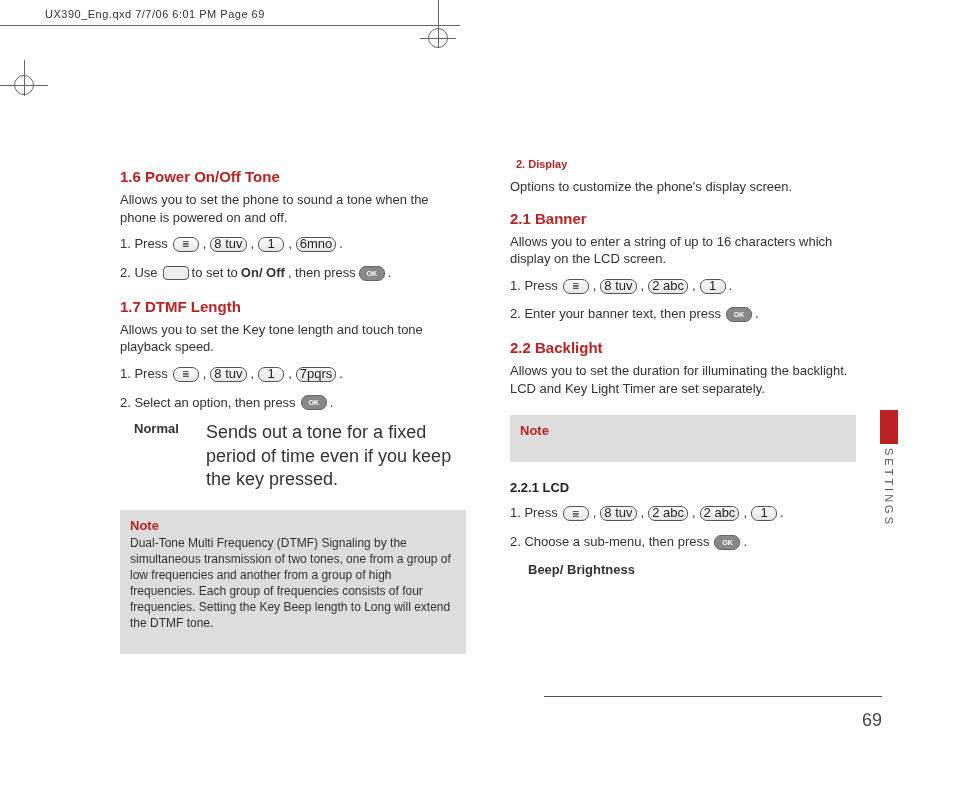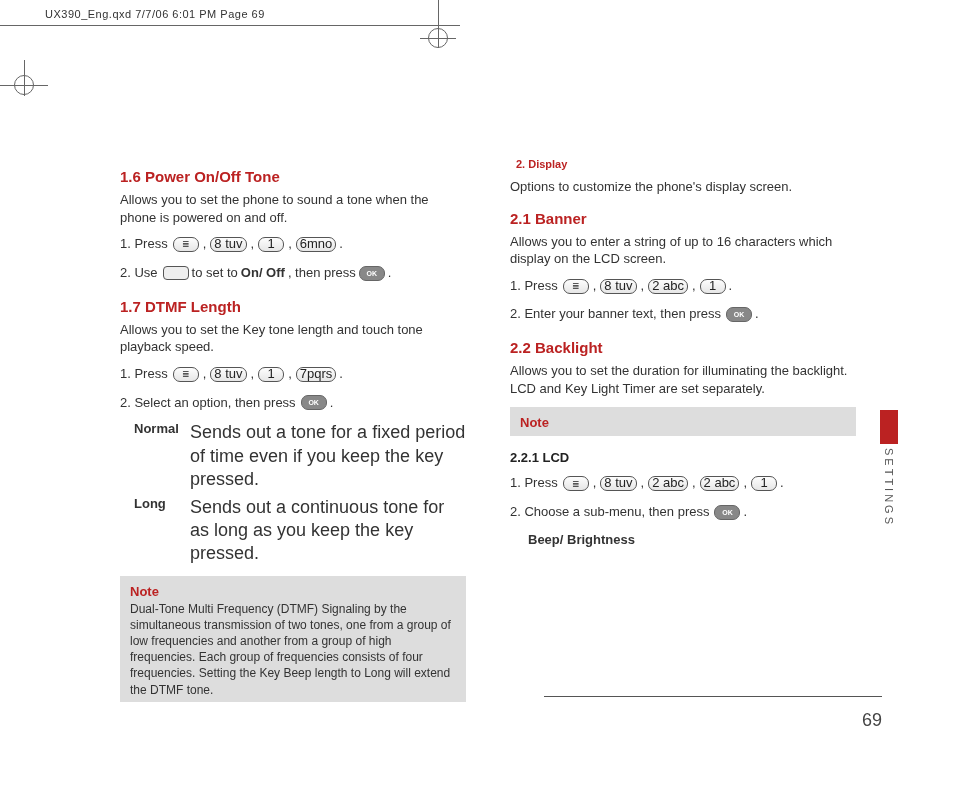--- a/index.html
+++ b/index.html
@@ -85,28 +85,28 @@
     position:relative;
   }
   .key.dpad::before{
     content:""; position:absolute; left:11px; top:3px; width:0;height:0;
     border-left:4px solid transparent;border-right:4px solid transparent;
   }
   .key.ok { background:#888; color:#fff; font-weight:bold; font-size:7px; border-color:#666;}
   .comma { margin: 0 1px; }
 
   .deflist { margin: 6px 0 10px 14px; }
-  .defrow { display:flex; margin:4px 0; gap:4px;}
+  .defrow { display:flex; margin:4px 0; gap:20px;}
   .defterm { font-weight:bold; width:52px; flex-shrink:0;}
   .defdesc { flex:1; font-size:18px; line-height:1.3;}
 
   .notebox {
     background:#ddd;
-    padding: 8px 10px 4px;
-    margin: 10px 0;
+    padding: 8px 10px 22px;
+    margin: 18px 0;
   }
   .notebox .ntitle { color:#b22; font-weight:bold; font-size:13px; margin-bottom:2px;}
   .notebox .nbody { font-size:12px; line-height:1.35; color:#333;}
 
   .side-tab {
     position:absolute;
     right: 56px;
     top: 410px;
     width: 18px; height: 34px;
     background:#b22;
@@ -189,24 +189,20 @@
     <div class="step">
       <span class="lead">2. Select an option, then press</span>
       <span class="key ok">OK</span>
         <span>.</span>
     </div>
     <div class="deflist">
       <div class="defrow">
         <div class="defterm">Normal</div>
         <div class="defdesc">Sends out a tone for a fixed period of time even if you keep the key pressed.</div>
       </div>
-      <div class="defrow">
-        <div class="defterm">Long</div>
-        <div class="defdesc">Sends out a continuous tone for as long as you keep the key pressed.</div>
-      </div>
     </div>
     <div class="notebox">
       <div class="ntitle">Note</div>
       <div class="nbody">Dual-Tone Multi Frequency (DTMF) Signaling by the simultaneous transmission of two tones, one from a group of low frequencies and another from a group of high frequencies. Each group of frequencies consists of four frequencies. Setting the Key Beep length to Long will extend the DTMF tone.</div>
     </div>
   </div>
 
   <div class="col">
     <h2 class="red">2. Display</h2>
     <p>Options to customize the phone's display screen.</p>

